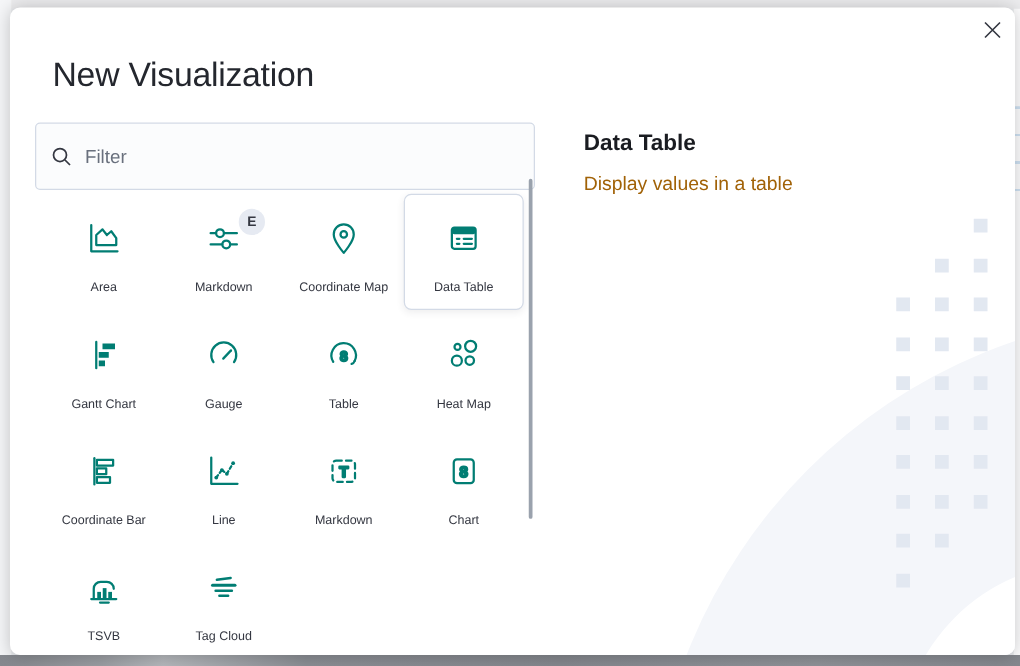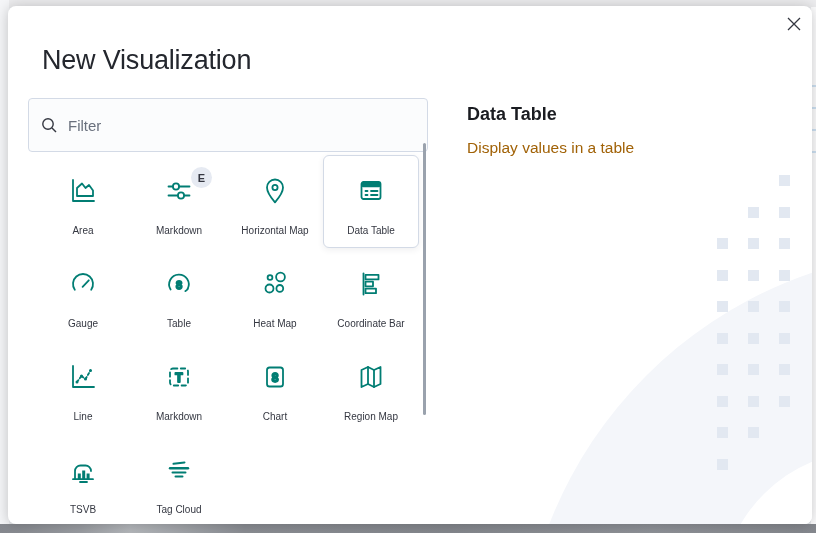--- a/index.html
+++ b/index.html
@@ -137,32 +137,41 @@
         <circle cx="18" cy="20.5" r="3.1"></circle>
       </svg>
       <span class="type-label">Markdown</span>
     </div>
 
     <div class="type-cell">
       <svg class="vicon" width="32" height="32" viewBox="0 0 32 32">
         <path d="M16 4.5c-4.5 0-8 3.6-8 8 0 5.6 8 14.8 8 14.8s8-9.2 8-14.8c0-4.4-3.5-8-8-8z"></path>
         <circle cx="16" cy="12.5" r="2.6"></circle>
       </svg>
-      <span class="type-label">Horizontal Map</span>
+      <span class="type-label">Coordinate Map</span>
     </div>
 
     <div class="type-cell selected">
       <svg class="vicon" width="32" height="32" viewBox="0 0 32 32">
         <rect x="6.5" y="7" width="19" height="17" rx="2"></rect>
         <rect class="vfill" x="6.8" y="7.3" width="18.4" height="5" rx="1.6"></rect>
         <path d="M10.5 16h2M16 16h6.5M10.5 20h2M16 20h6.5"></path>
       </svg>
       <span class="type-label">Data Table</span>
     </div>
 
+    <div class="type-cell">
+      <svg class="vicon" width="32" height="32" viewBox="0 0 32 32">
+        <path d="M10 5.5v21"></path>
+        <rect class="vfill" x="15" y="6.8" width="10" height="4.6"></rect>
+        <rect class="vfill" x="12" y="13.6" width="8" height="4.6"></rect>
+        <rect class="vfill" x="12" y="20.4" width="5" height="4.6"></rect>
+      </svg>
+      <span class="type-label">Gantt Chart</span>
+    </div>
 
     <div class="type-cell">
       <svg class="vicon" width="32" height="32" viewBox="0 0 32 32">
         <path d="M7.8 21.7A10 10 0 1 1 24.2 21.7"></path>
         <path d="M15.6 18.9l6.2-6.6"></path>
       </svg>
       <span class="type-label">Gauge</span>
     </div>
 
     <div class="type-cell">
@@ -216,27 +225,20 @@
 
     <div class="type-cell">
       <svg class="vicon" width="32" height="32" viewBox="0 0 32 32">
         <rect x="8" y="6.5" width="16" height="19" rx="2.6"></rect>
         <text class="vtext" x="16" y="20.6" font-size="12" text-anchor="middle">8</text>
       </svg>
       <span class="type-label">Chart</span>
     </div>
 
 
-    <div class="type-cell">
-      <svg class="vicon" width="32" height="32" viewBox="0 0 32 32">
-        <path d="M6.5 9l6.5-3 6 3 6.5-3v17l-6.5 3-6-3-6.5 3z"></path>
-        <path d="M13 6v17M19 9v17"></path>
-      </svg>
-      <span class="type-label">Region Map</span>
-    </div>
 
     <div class="type-cell">
       <svg class="vicon" width="32" height="32" viewBox="0 0 32 32">
         <path d="M8 25v-8a5.5 5.5 0 0 1 5.5-5.5h5A5.5 5.5 0 0 1 24 17"></path>
         <rect class="vfill" x="10.8" y="19.5" width="3" height="5.5"></rect>
         <rect class="vfill" x="15.2" y="16.5" width="3" height="8.5"></rect>
         <rect class="vfill" x="19.6" y="19.5" width="3" height="5.5"></rect>
         <path d="M6 25.2h20M13 28h7"></path>
       </svg>
       <span class="type-label">TSVB</span>

